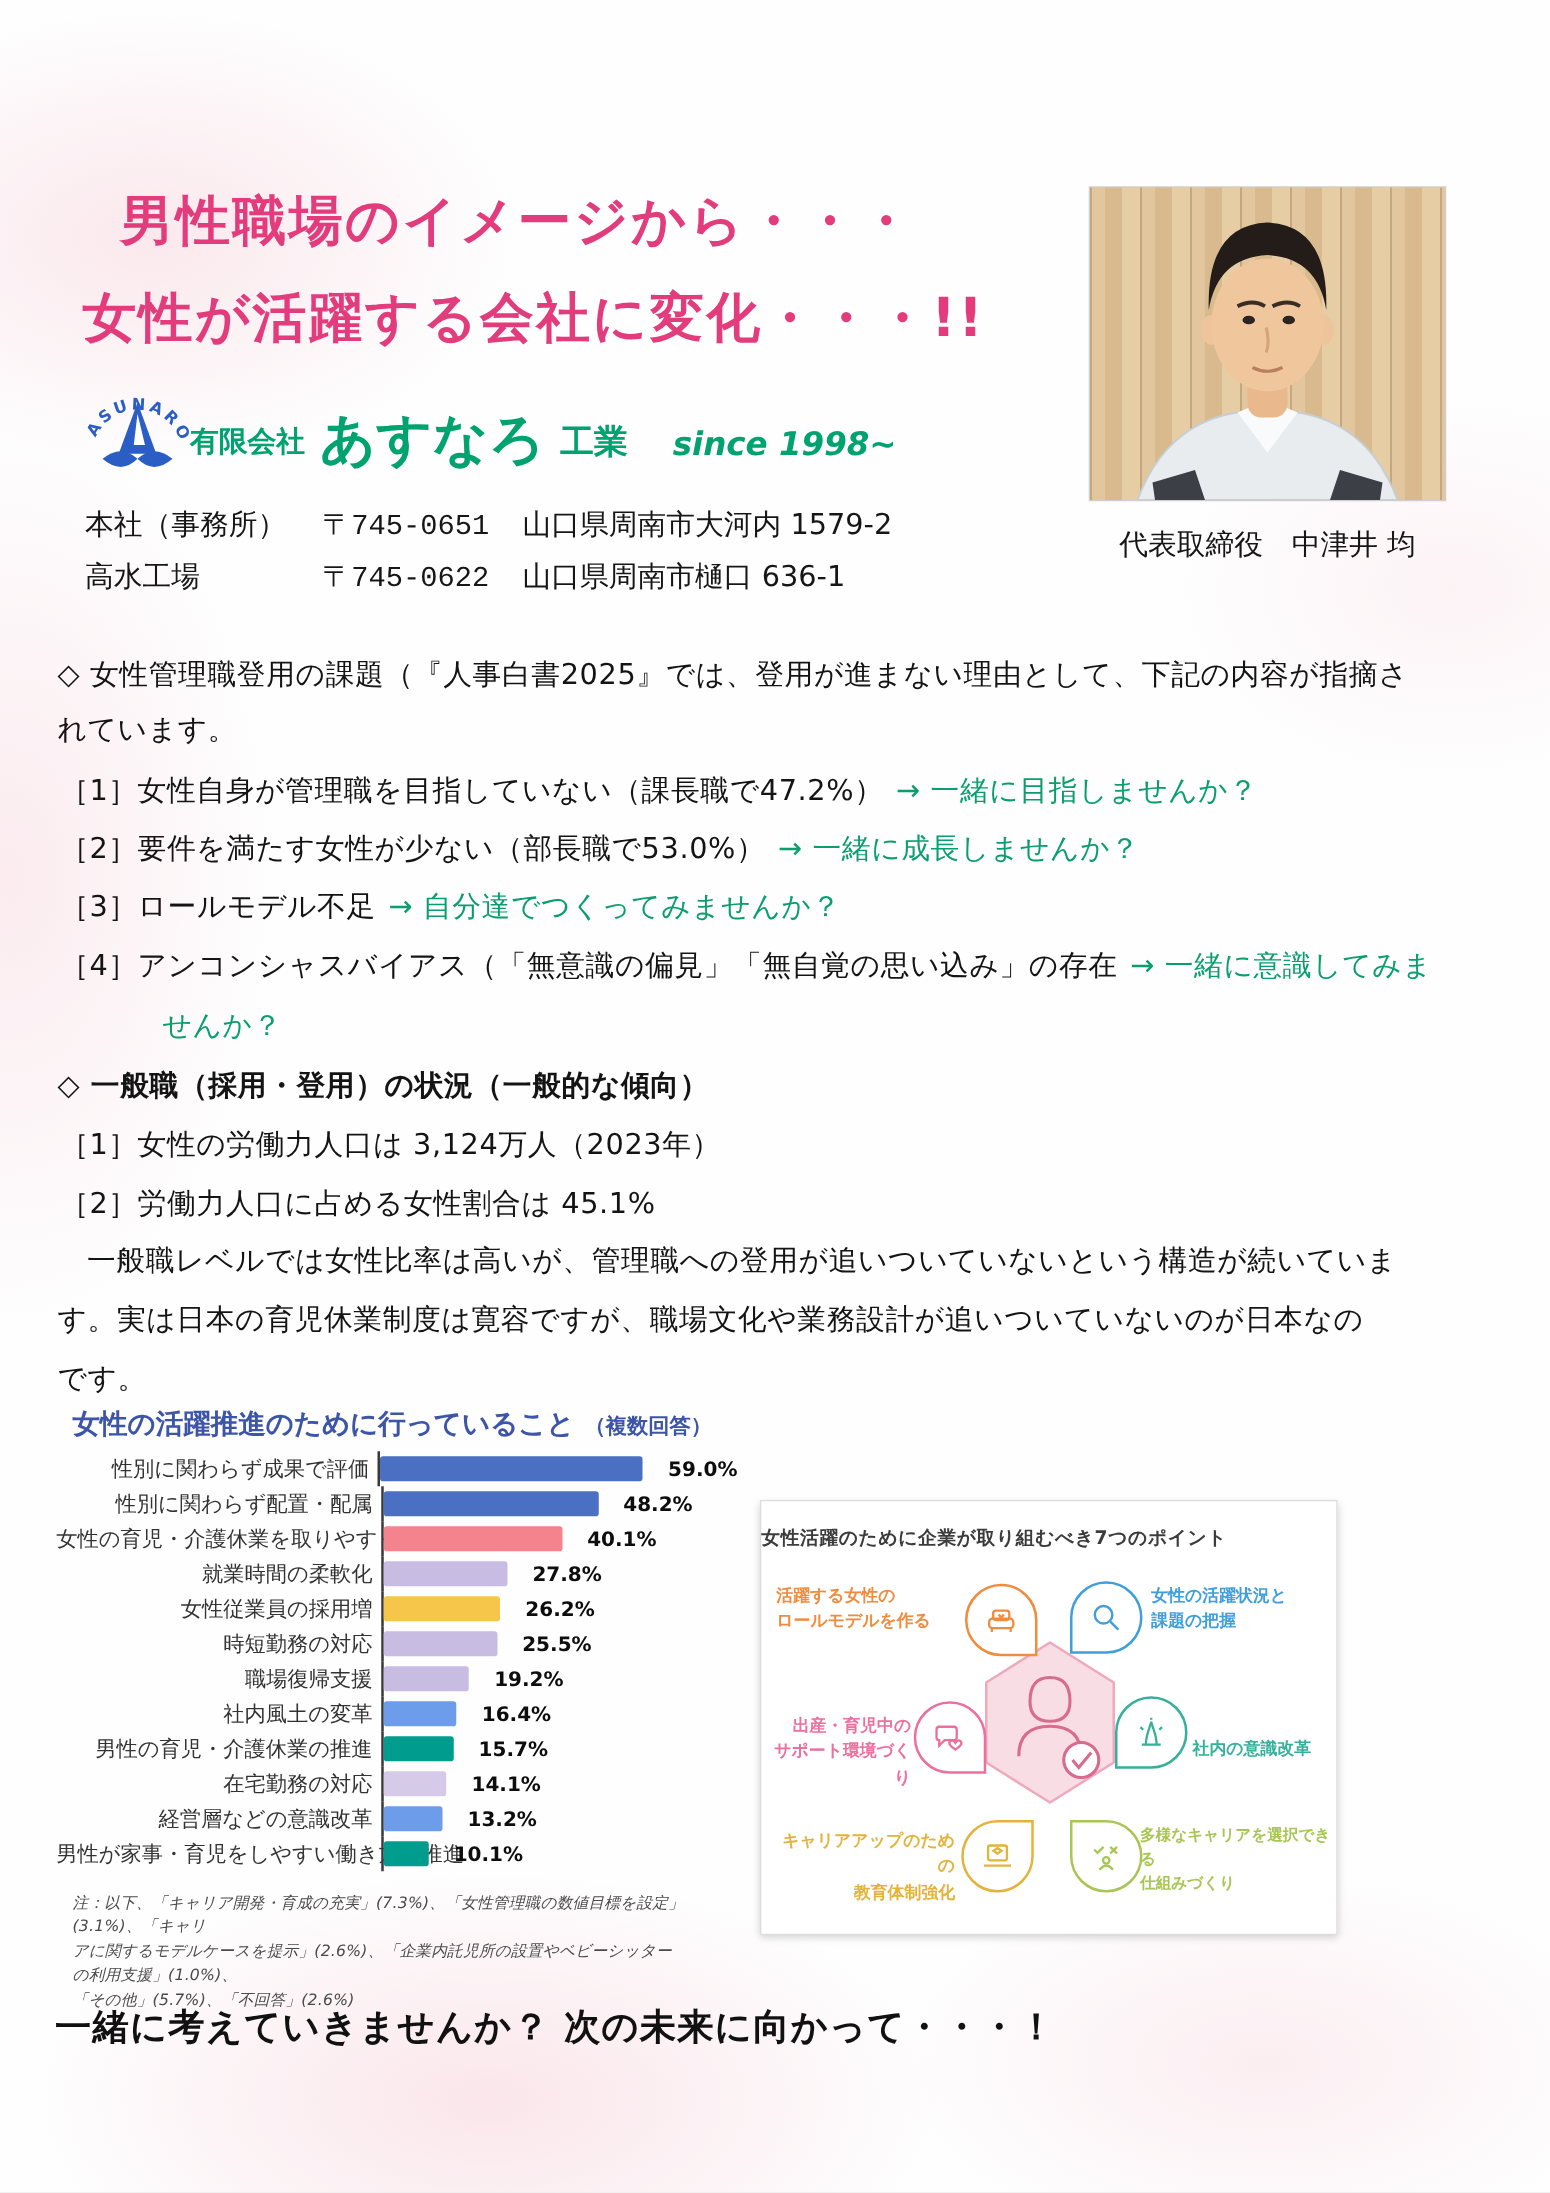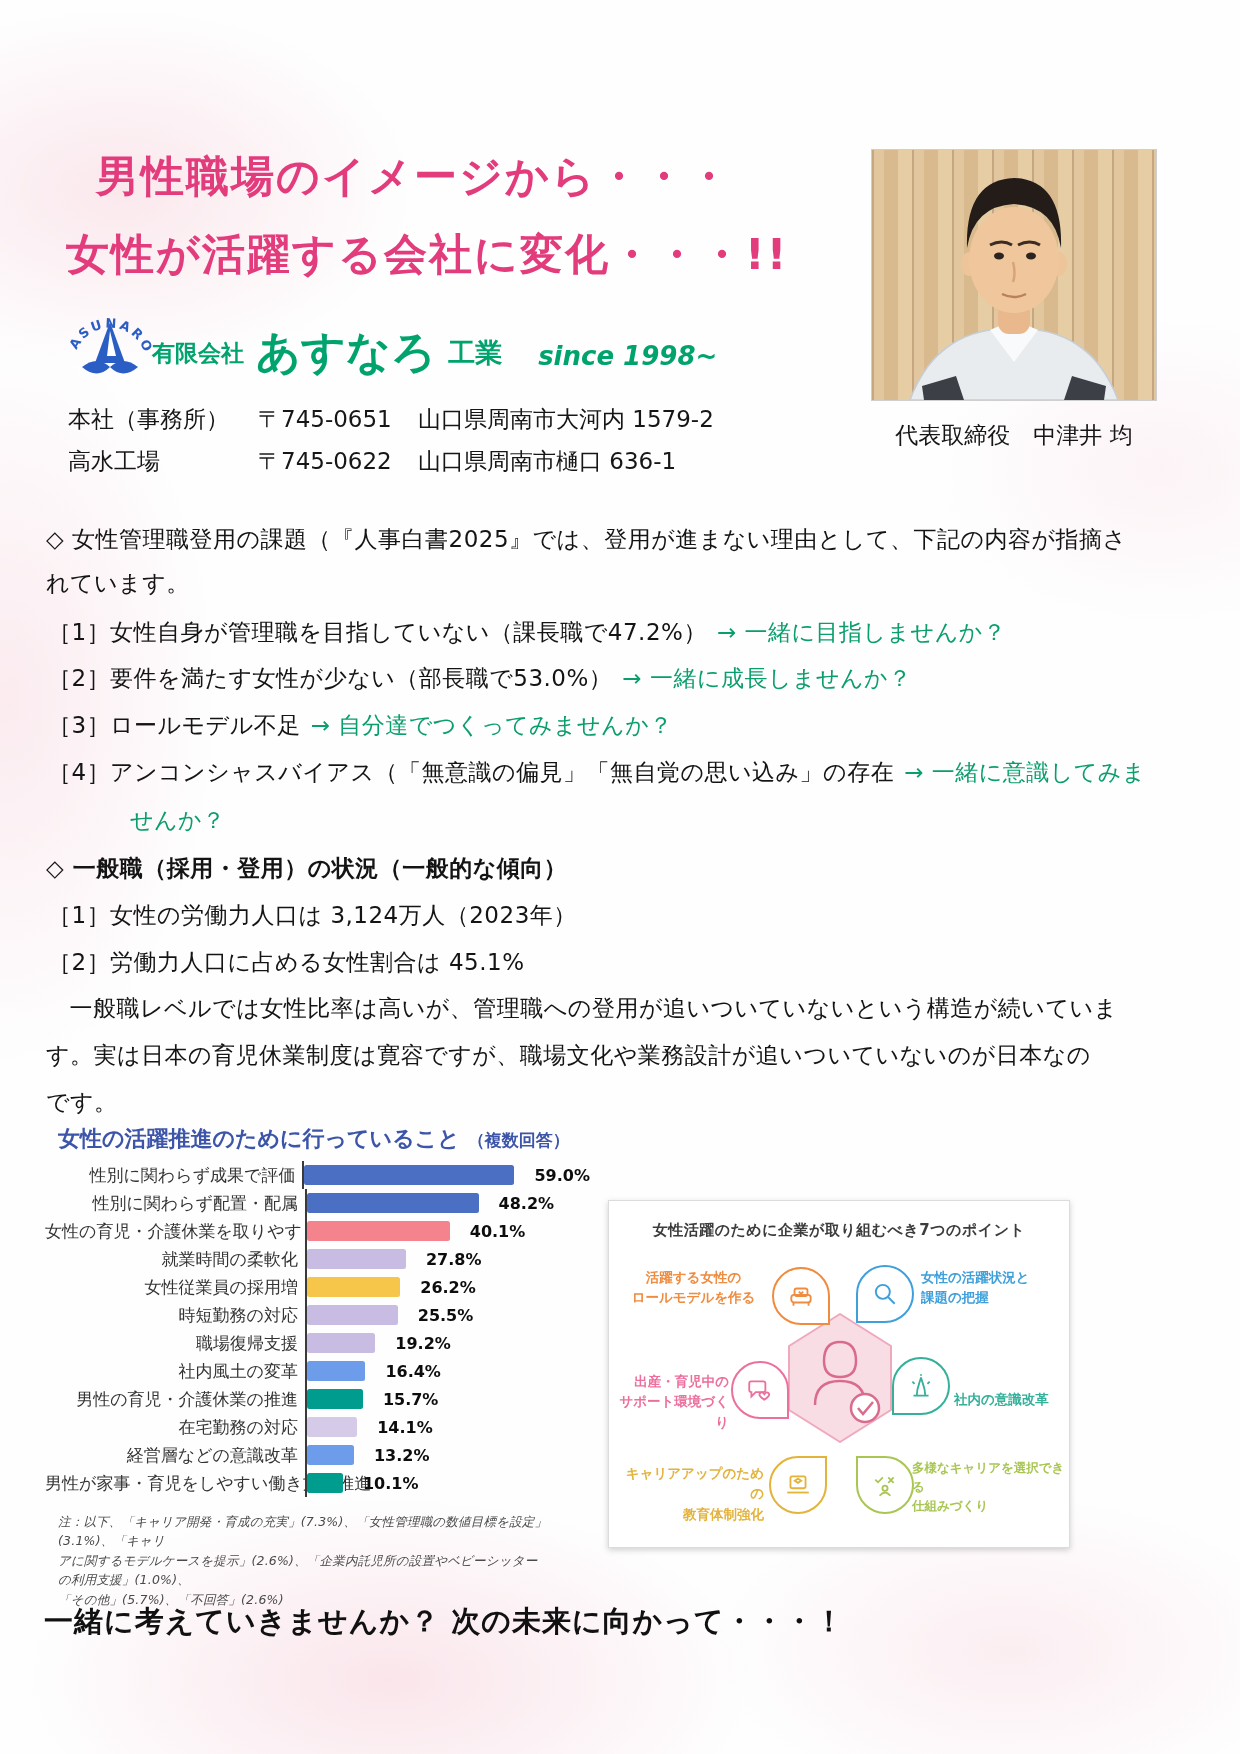--- a/index.html
+++ b/index.html
@@ -13,21 +13,21 @@
       radial-gradient(420px 220px at 1010px 1650px, rgba(246,205,216,.33), transparent 70%),
       radial-gradient(320px 220px at 1160px 470px, rgba(246,205,216,.22), transparent 70%);
     font-family:"DejaVu Sans","Liberation Sans",sans-serif;
     color:#161616; overflow:hidden;
   }
   .abs{position:absolute;}
   .headline{font-size:43px;font-weight:bold;color:#e23c7d;letter-spacing:2px;white-space:nowrap;}
   .company-row{display:flex;align-items:flex-end;gap:12px;color:#00a36e;white-space:nowrap;}
   .addr{font-size:23px;white-space:nowrap;}
   .addr .lab{display:inline-block;width:190px;}
-  .addr .post{display:inline-block;width:160px;}
+  .addr .post{display:inline-block;width:160px;font-family:Liberation Mono, monospace;}
   .bodyline{font-size:23px;letter-spacing:.5px;white-space:nowrap;color:#141414;}
   .inum{display:inline-block;width:62px;}
   .cta{color:#0a9e6d;margin-left:10px;}
   .bold{font-weight:bold;}
   
   .photo{
     width:284px;height:250px;
     background:
       repeating-linear-gradient(90deg, rgba(120,88,58,.28) 0 2px, rgba(0,0,0,0) 2px 40px),
       repeating-linear-gradient(90deg,#e2c69d 0 12px,#d8ba8e 12px 26px,#e7cda4 26px 40px);
@@ -39,21 +39,21 @@
   .chart-title .t1{font-size:22px;}
   .chart-title .t2{font-size:17px;margin-left:8px;}
   .crow{display:flex;align-items:center;height:28px;}
   .clabel{width:253px;text-align:right;padding-right:7px;font-size:17px;color:#333;white-space:nowrap;}
   .ctrack{position:relative;flex:1;height:28px;border-left:2.5px solid #3a3a3a;display:flex;align-items:center;gap:12px;}
   .cbar{height:20px;border-radius:2.5px;flex:0 0 auto;}
   .cval{margin-left:8px;font-size:16px;font-weight:bold;color:#0d0d0d;white-space:nowrap;}
   .note{font-size:12.5px;color:#4a4a4a;line-height:1.55;letter-spacing:.2px;font-style:italic;}
   
   .card{background:#fff;border:1px solid #dcdcdc;box-shadow:0 2px 6px rgba(140,140,140,.4);}
-  .card-title{position:absolute;left:0;top:20px;width:100%;text-align:center;font-size:15px;font-weight:bold;color:#3c3c3c;letter-spacing:.5px;}
+  .card-title{position:absolute;left:0;top:20px;width:100%;text-align:left;font-size:15px;font-weight:bold;color:#3c3c3c;letter-spacing:.5px;}
   .pin{position:absolute;width:54px;height:54px;background:#fff;border:2.5px solid;display:flex;align-items:center;justify-content:center;z-index:2;}
   .pin svg{width:28px;height:28px;}
   .c-br{border-radius:50% 50% 0 50%;}
   .c-bl{border-radius:50% 50% 50% 0;}
   .c-tr{border-radius:50% 0 50% 50%;}
   .c-tl{border-radius:0 50% 50% 50%;}
   .plabel{position:absolute;font-size:13.5px;font-weight:bold;line-height:1.5;white-space:pre-line;z-index:3;}
   .footer{font-size:29px;font-weight:bold;letter-spacing:1px;white-space:nowrap;color:#111;}
 </style>
 </head>
@@ -280,21 +280,21 @@
       </svg>
     </div>
     <div class="pin c-tl" style="left: 247px; top: 255px; color: rgb(169, 198, 83); border-color: rgb(169, 198, 83);">
       <svg viewBox="0 0 26 26" fill="none" stroke="currentColor" stroke-width="1.7">
         <path d="M4,8 l2.5,2.5 L11,6 M16,6 l5,5 M21,6 l-5,5"></path>
           <circle cx="13" cy="16" r="2.4"></circle>
           <path d="M8,23 q5,-6 10,0"></path>
       </svg>
     </div>
 
-    <div class="plabel" style="left: 12px; top: 66px; width: 145px; text-align: center; color: rgb(239, 140, 63); border-color: rgb(239, 140, 63);">活躍する女性の
+    <div class="plabel" style="left: 12px; top: 66px; width: 145px; text-align: left; color: rgb(239, 140, 63); border-color: rgb(239, 140, 63);">活躍する女性の
 ロールモデルを作る</div>
     <div class="plabel" style="left: 312px; top: 66px; width: 145px; color: rgb(63, 159, 219); border-color: rgb(63, 159, 219);">女性の活躍状況と
 課題の把握</div>
     <div class="plabel" style="left: 2px; top: 170px; width: 118px; text-align: right; color: rgb(236, 111, 157); border-color: rgb(236, 111, 157);">出産・育児中の
 サポート環境づくり</div>
     <div class="plabel" style="left: 345px; top: 188px; width: 112px; color: rgb(53, 176, 154); border-color: rgb(53, 176, 154);">社内の意識改革</div>
     <div class="plabel" style="left: 10px; top: 262px; width: 145px; text-align: right; color: rgb(227, 179, 60); border-color: rgb(227, 179, 60);">キャリアアップのための
 教育体制強化</div>
     <div class="plabel" style="left: 303px; top: 258px; width: 160px; font-size: 12.5px; color: rgb(169, 198, 83); border-color: rgb(169, 198, 83);">多様なキャリアを選択できる
 仕組みづくり</div>

